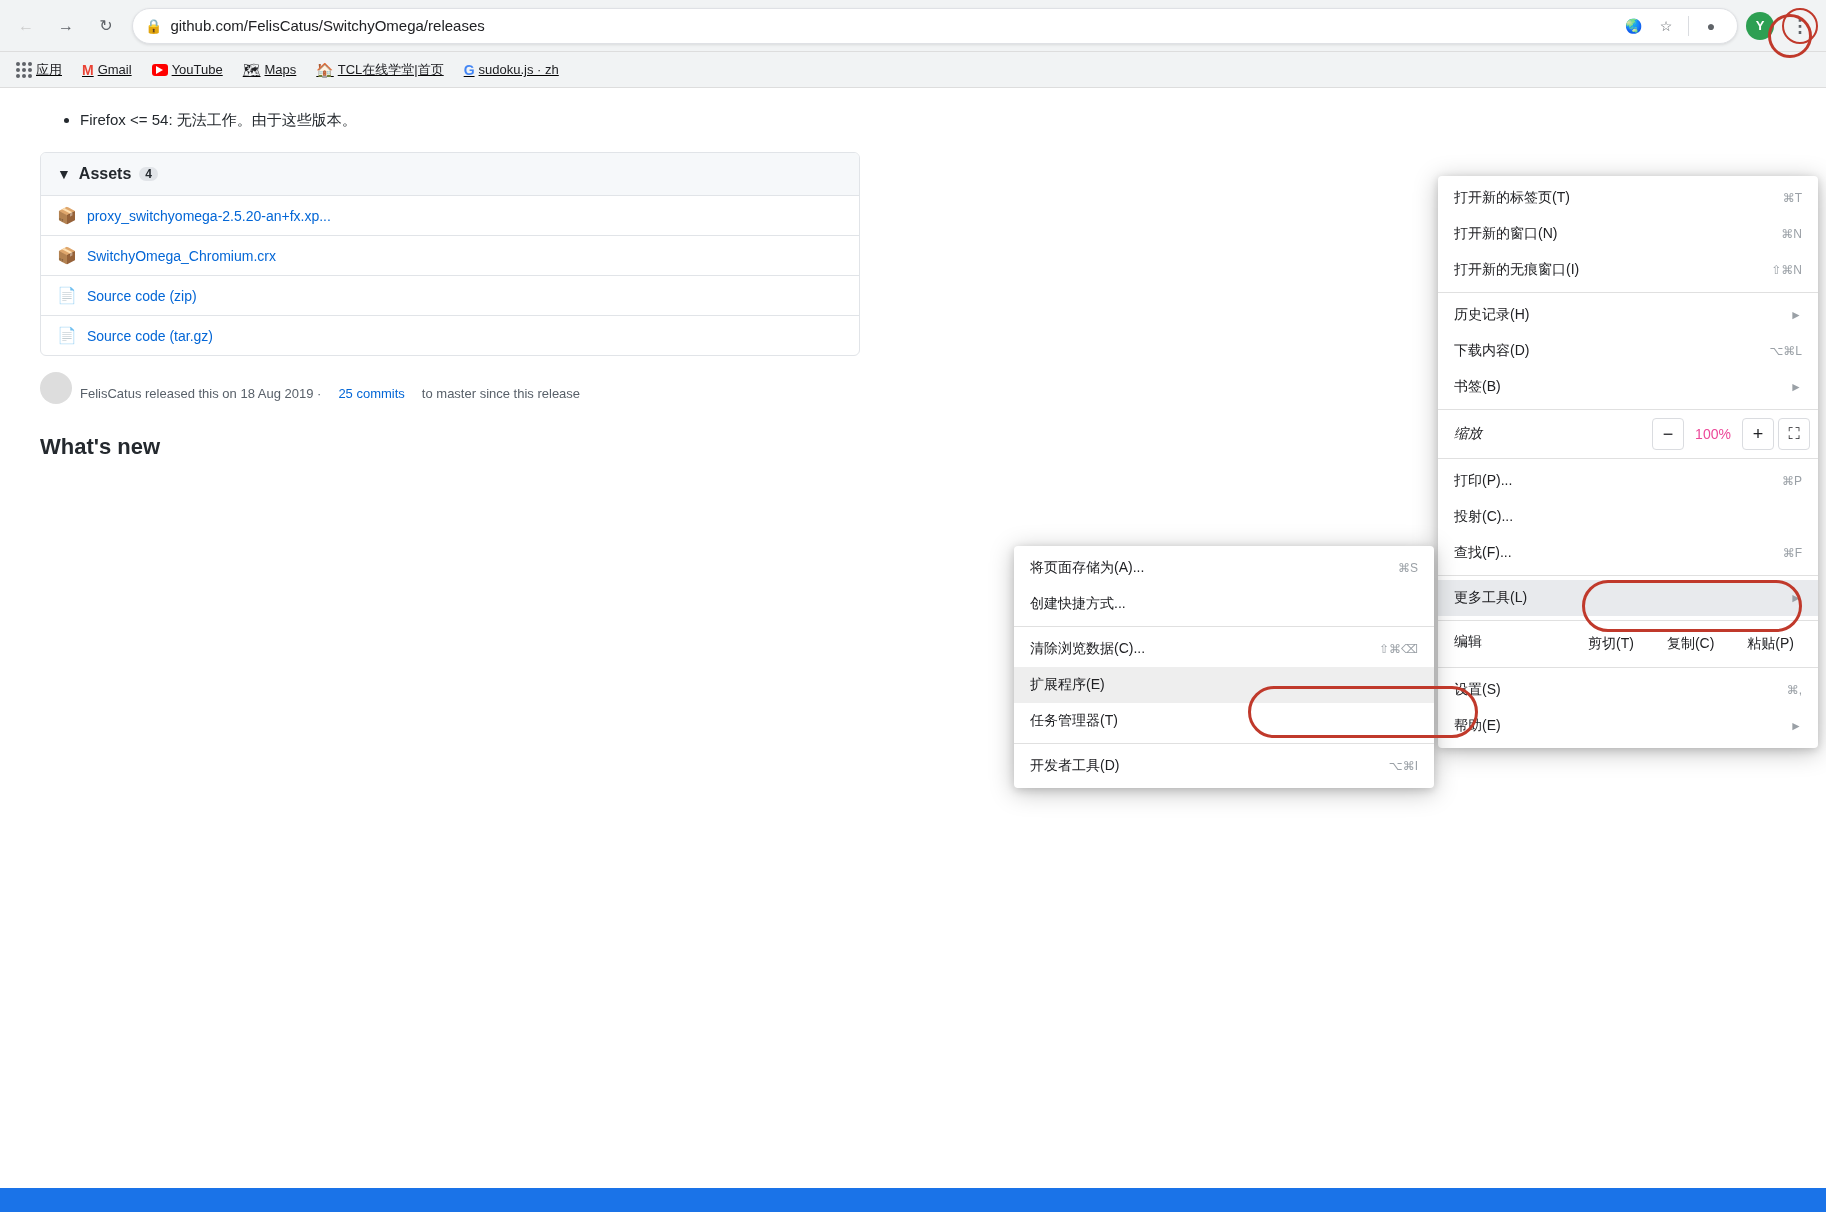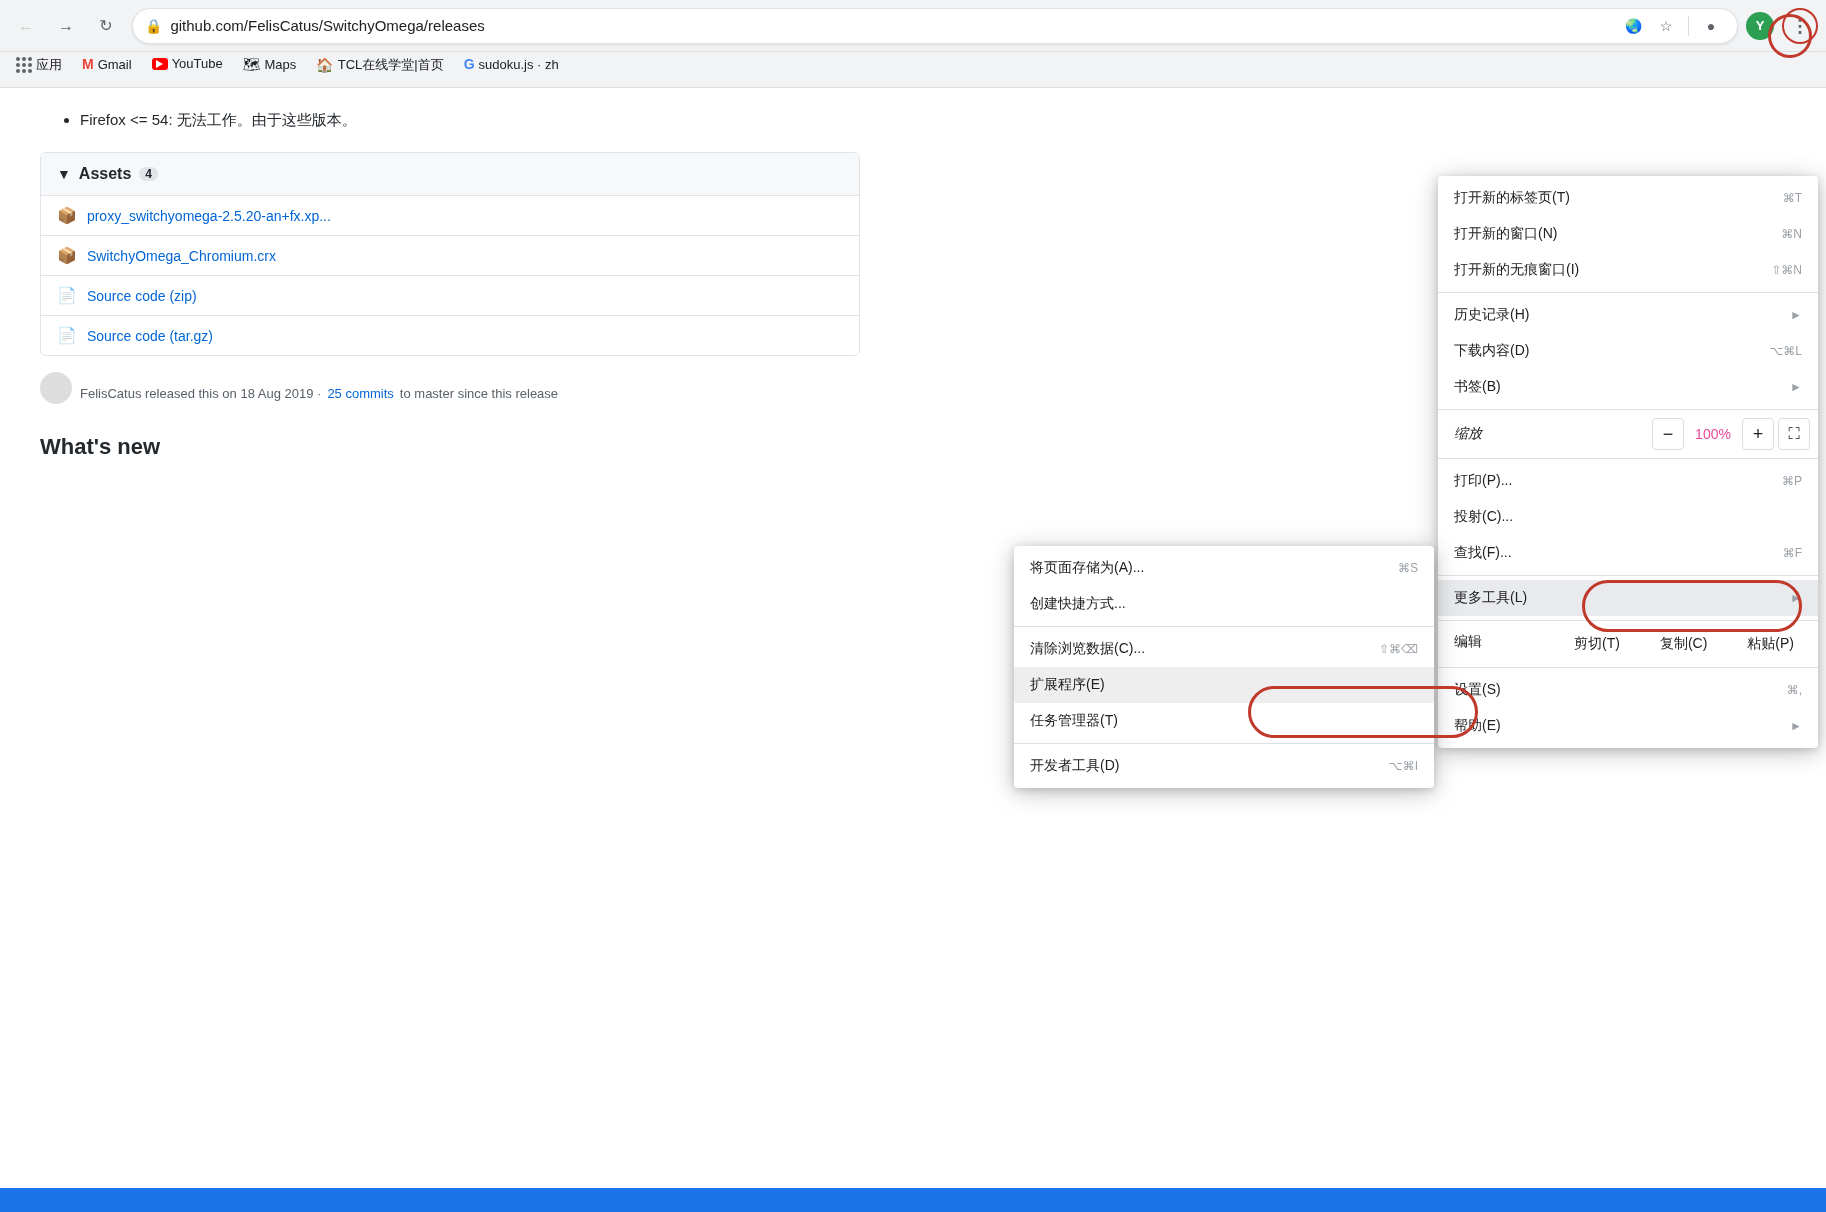--- a/index.html
+++ b/index.html
@@ -128,24 +128,25 @@
       font-size: 18px;
       font-weight: bold;
       position: relative;
     }
 
     
     .bookmarks-bar {
       background: #f1f3f4;
       height: 36px;
       display: flex;
-      align-items: flex-start;
+      align-items: center;
       padding: 0 8px;
       gap: 4px;
       border-bottom: 1px solid #ddd;
+      text-decoration: underline;
     }
 
     .bookmark-item {
       display: flex;
       align-items: center;
       gap: 4px;
       padding: 4px 8px;
       border-radius: 4px;
       cursor: pointer;
       font-size: 13px;
@@ -230,21 +231,21 @@
       font-weight: 600;
       color: #24292e;
     }
 
     .release-info {
       margin-top: 10px;
       font-size: 13px;
       color: #586069;
       display: flex;
       align-items: center;
-      gap: 6px;
+      gap: 17px;
     }
 
     .commits-link {
       color: #0366d6;
       text-decoration: none;
     }
 
     
     .chrome-menu {
       position: absolute;
@@ -352,21 +353,21 @@
 
     .edit-label {
       flex: 1;
       font-size: 14px;
       color: #202124;
       padding: 4px 8px;
     }
 
     .edit-actions {
       display: flex;
-      gap: 8px;
+      gap: 1px;
     }
 
     .edit-btn {
       padding: 6px 16px;
       border: none;
       background: transparent;
       cursor: pointer;
       font-size: 14px;
       color: #202124;
       border-radius: 4px;

